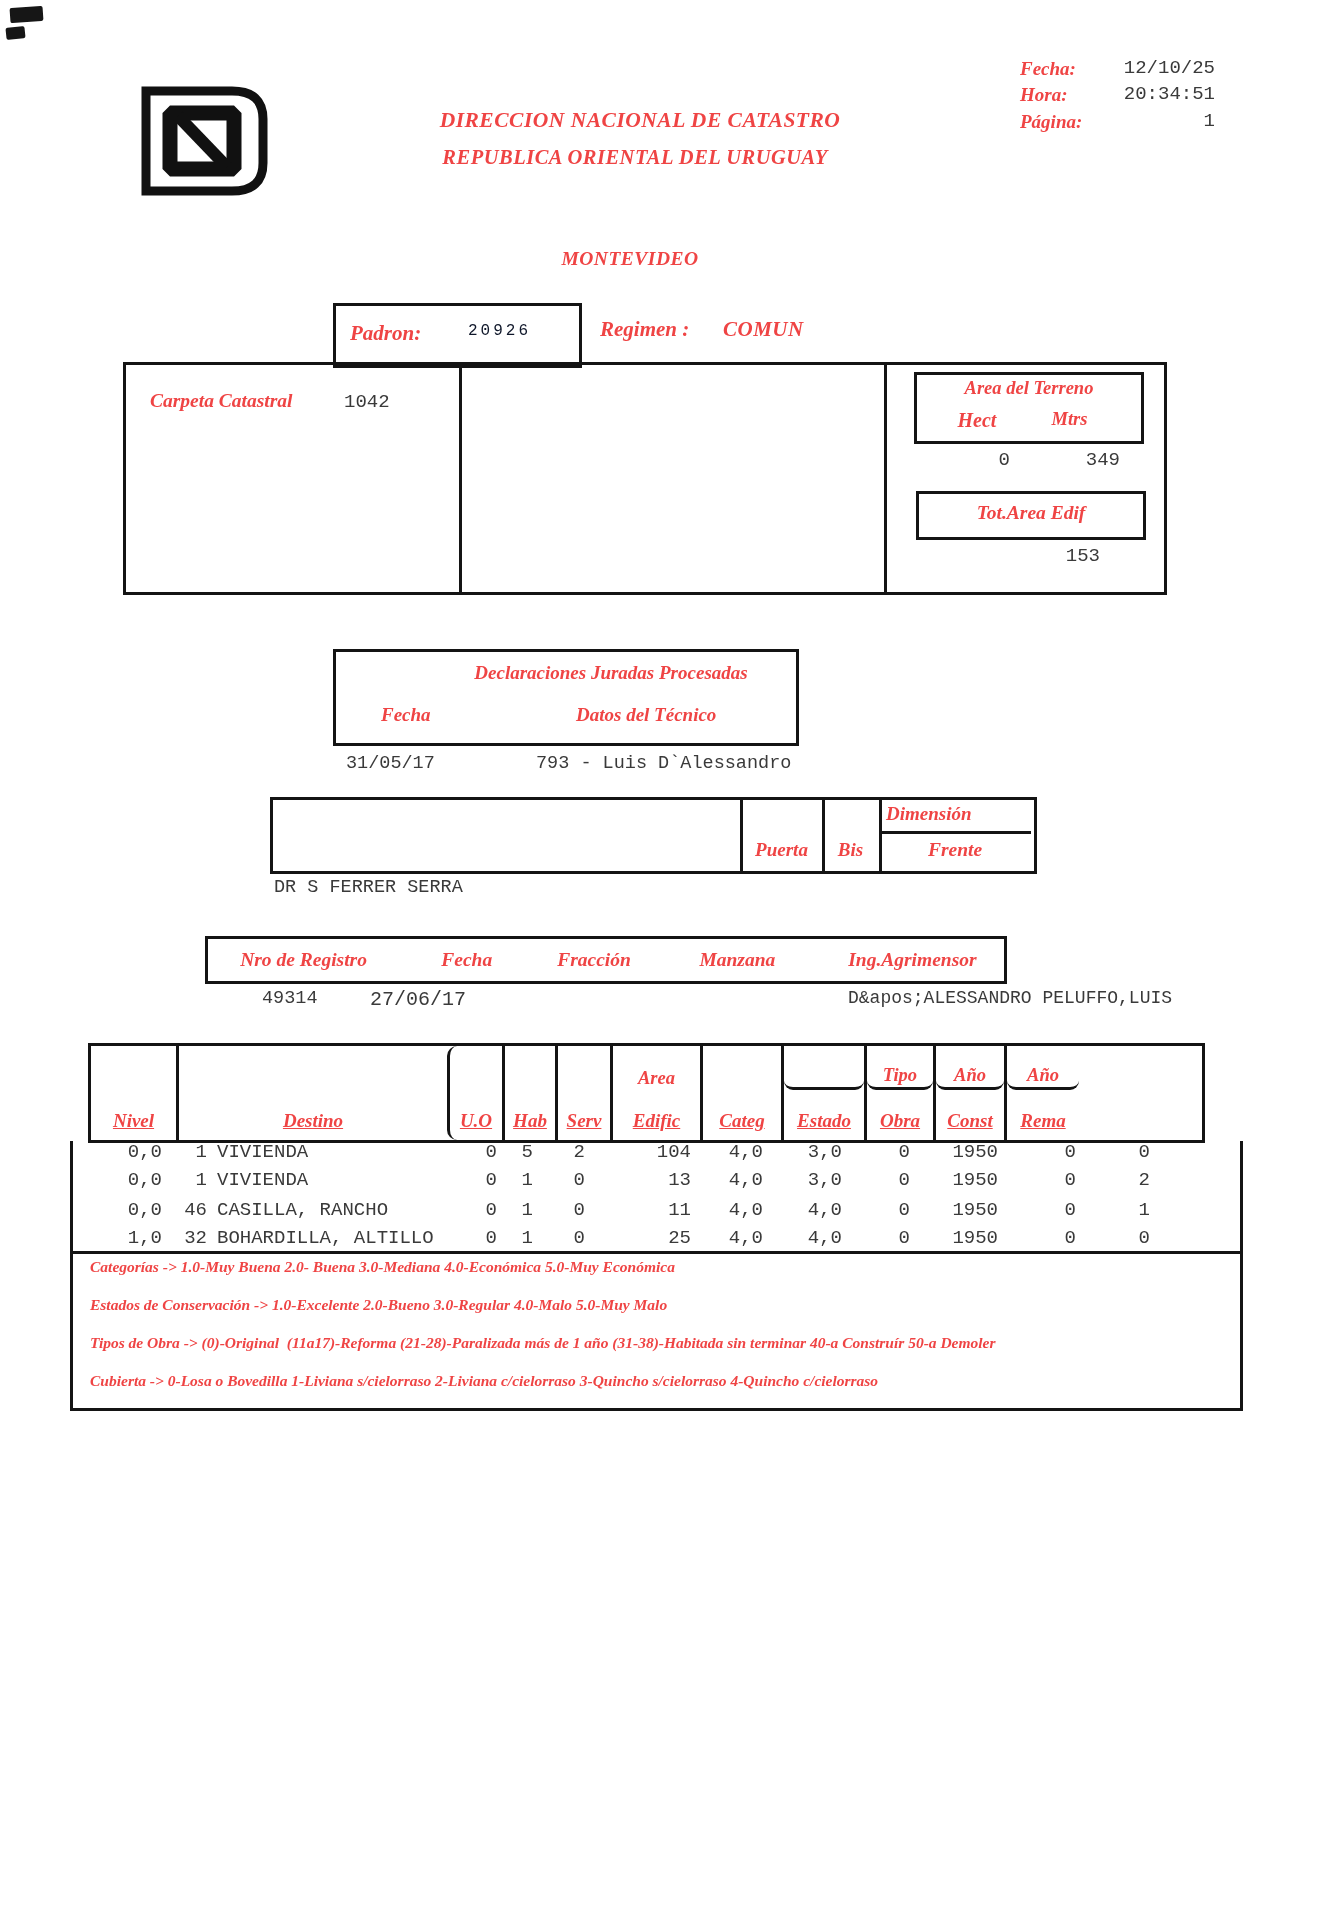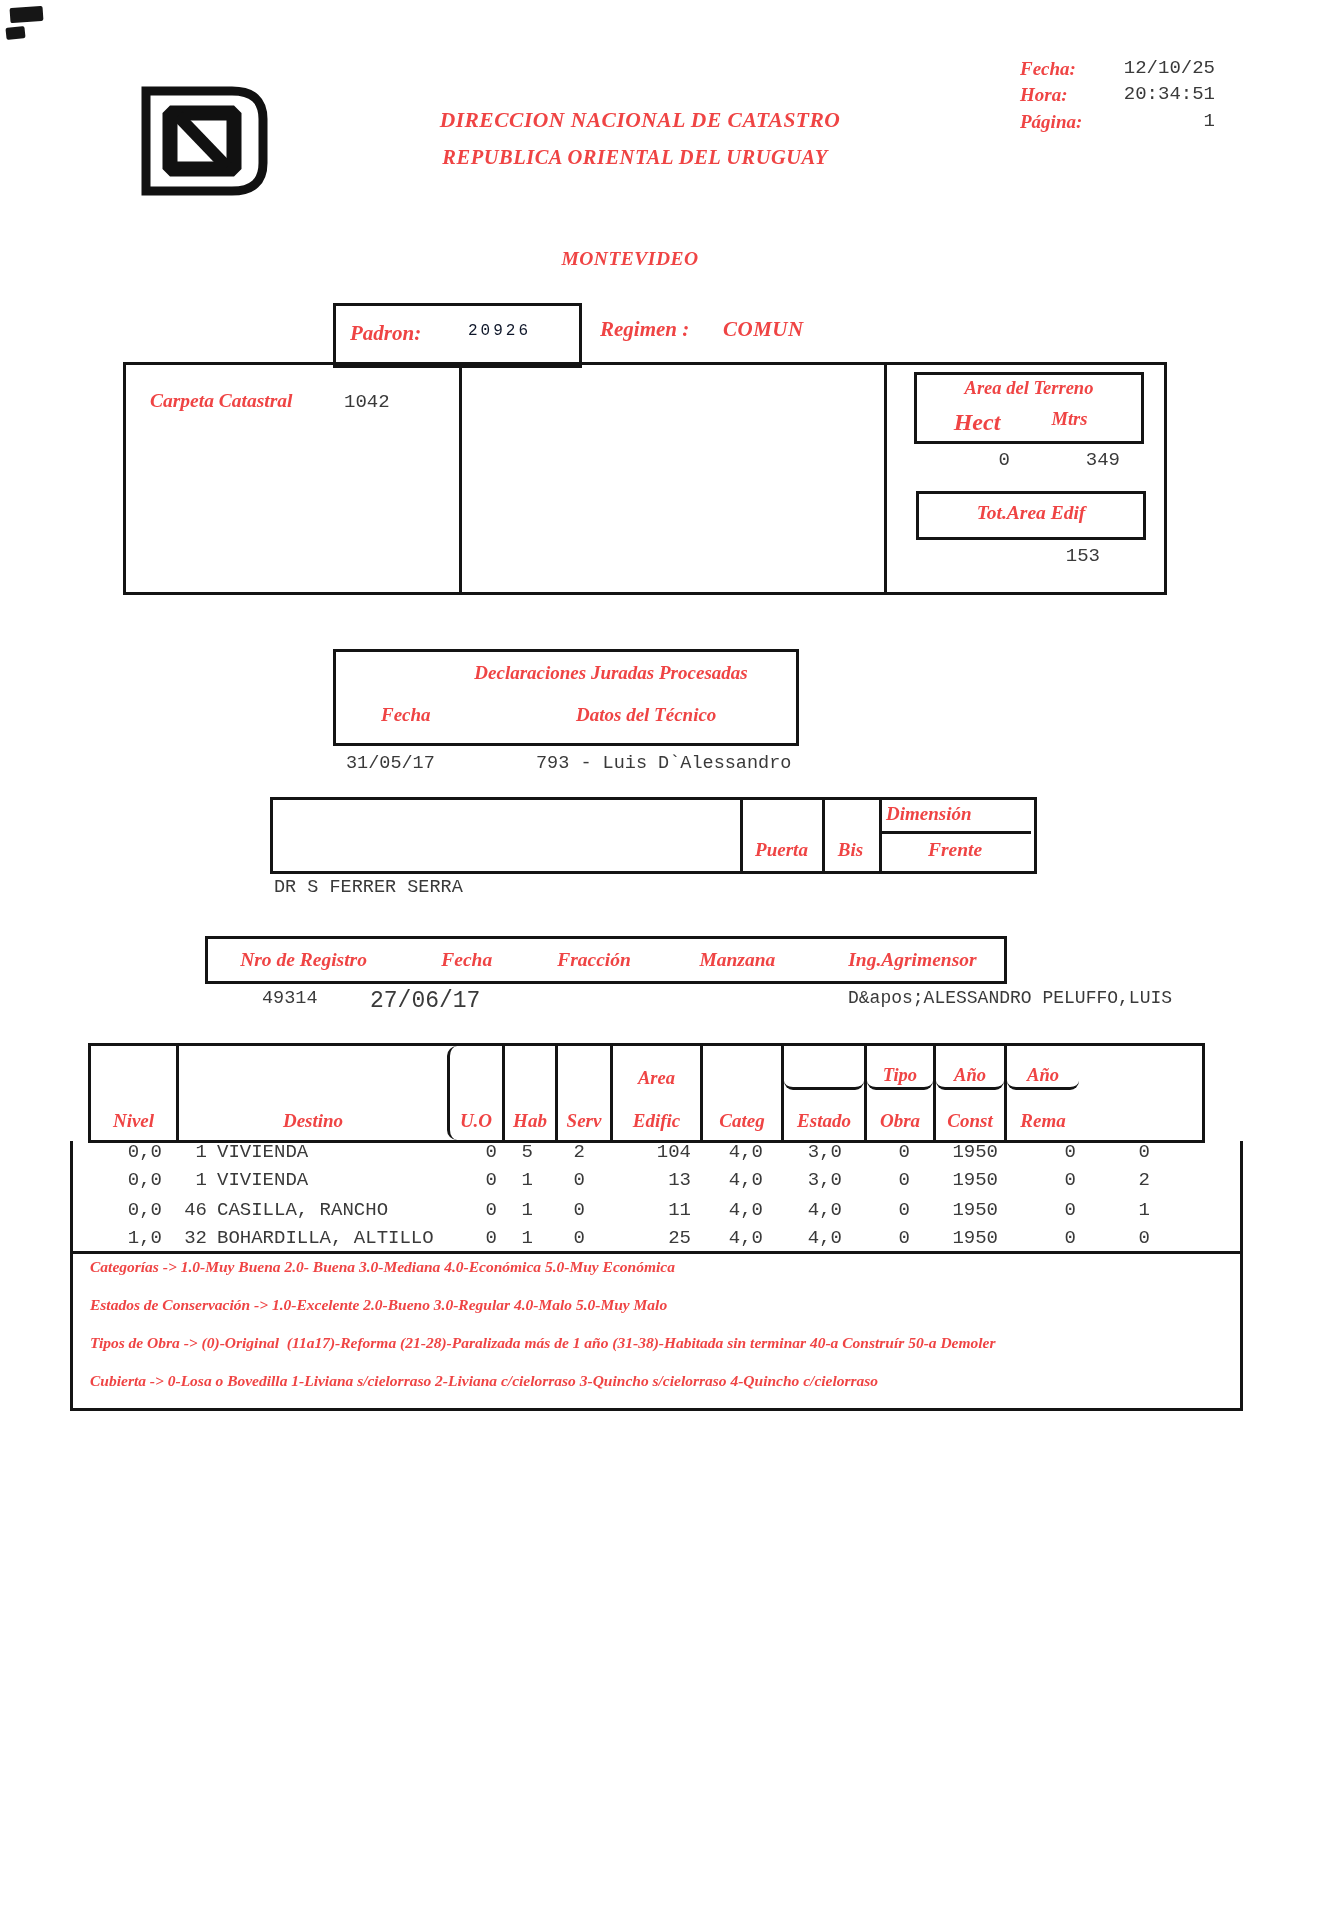--- a/index.html
+++ b/index.html
@@ -15,21 +15,21 @@
   .hline{position:absolute;height:3px;background:#141414;}
   .artifact{position:absolute;background:#161616;border-radius:2px;}
   
   .thead{position:absolute;display:flex;border:3px solid #141414;box-sizing:content-box;}
   .hcell{box-sizing:border-box;display:flex;flex-direction:column;}
   .hcell + .hcell{border-left:3px solid #141414;}
   .htop{height:44px;display:flex;align-items:flex-end;justify-content:center;
         font-size:18.5px;padding-bottom:1px;box-sizing:border-box;}
   .split .htop{border-bottom:3px solid #141414;border-radius:9px;}
   .hbot{height:47px;display:flex;align-items:flex-end;justify-content:center;
-        font-size:19px;padding-bottom:5px;box-sizing:border-box;}
+        font-size:19px;padding-bottom:5px;box-sizing:border-box;text-decoration:underline;}
   
   .trow{position:absolute;left:0;width:1317px;height:28px;}
   .trow span{position:absolute;text-align:right;font-family:"Liberation Mono","DejaVu Sans Mono",monospace;
              color:#3a3a3a;font-size:19px;line-height:28px;white-space:nowrap;}
   .cNivel{left:100px;width:62px;} .cDnum{left:164px;width:43px;}
   .cDname{left:217px;width:270px;text-align:left !important;}
   .cUo{left:455px;width:42px;} .cHab{left:495px;width:38px;} .cServ{left:547px;width:38px;}
   .cArea{left:610px;width:81px;} .cCateg{left:705px;width:58px;} .cEst{left:784px;width:58px;}
   .cObra{left:867px;width:43px;} .cConst{left:930px;width:68px;} .cRema{left:1033px;width:43px;}
   .cCub{left:1107px;width:43px;}
@@ -71,21 +71,21 @@
   <div class="abs bi" style="left:723px;top:317px;font-size:21px;letter-spacing:.5px;">COMUN</div>
 
   <div class="box" style="left:123px;top:362px;width:1038px;height:227px;"></div>
   <div class="vline" style="left:459px;top:362px;height:233px;"></div>
   <div class="vline" style="left:884px;top:362px;height:233px;"></div>
   <div class="abs bi" style="left:150px;top:390px;font-size:19.5px;">Carpeta Catastral</div>
   <div class="abs mono" style="left:344px;top:391px;font-size:19px;">1042</div>
 
   <div class="box" style="left:914px;top:372px;width:224px;height:66px;">
     <div class="abs bi ctr" style="left:0;top:3px;width:100%;font-size:18.5px;">Area del Terreno</div>
-    <div class="abs bi ctr" style="left:25px;top:34px;width:70px;font-size:24px;">Hect</div>
+    <div class="abs bi ctr" style="left:25px;top:34px;width:70px;font-size:20px;">Hect</div>
     <div class="abs bi ctr" style="left:115px;top:34px;width:75px;font-size:18.5px;">Mtrs</div>
   </div>
   <div class="abs mono rgt" style="left:960px;top:449px;width:50px;font-size:19px;">0</div>
   <div class="abs mono rgt" style="left:1060px;top:449px;width:60px;font-size:19px;">349</div>
   <div class="box" style="left:916px;top:491px;width:224px;height:43px;">
     <div class="abs bi ctr" style="left:0;top:8px;width:100%;font-size:19.5px;">Tot.Area Edif</div>
   </div>
   <div class="abs mono rgt" style="left:1040px;top:545px;width:60px;font-size:19px;">153</div>
 
   <div class="box" style="left:333px;top:649px;width:460px;height:91px;">
@@ -108,21 +108,21 @@
   <div class="abs mono" style="left:274px;top:877px;font-size:18.5px;">DR S FERRER SERRA</div>
 
   <div class="box" style="left:205px;top:936px;width:796px;height:42px;display:flex;">
     <div class="regcell bi" style="width:24%;">Nro de Registro</div>
     <div class="regcell bi" style="width:17%;">Fecha</div>
     <div class="regcell bi" style="width:15%;">Fracción</div>
     <div class="regcell bi" style="width:21%;">Manzana</div>
     <div class="regcell bi" style="width:23%;">Ing.Agrimensor</div>
   </div>
   <div class="abs mono" style="left:262px;top:988px;font-size:18.5px;">49314</div>
-  <div class="abs mono" style="left:370px;top:988px;font-size:23px;">27/06/17</div>
+  <div class="abs mono" style="left:370px;top:988px;font-size:20px;">27/06/17</div>
   <div class="abs mono" style="left:848px;top:988px;font-size:18px;white-space:nowrap;">D&amp;apos;ALESSANDRO PELUFFO,LUIS</div>
 
   <div class="thead" style="left:88px;top:1043px;width:1111px;height:94px;">
     <div class="hcell" style="width:85px;">
       <div class="htop"></div>
       <div class="hbot bi">Nivel</div>
     </div>
     <div class="hcell" style="width:271px;">
       <div class="htop"></div>
       <div class="hbot bi">Destino</div>

